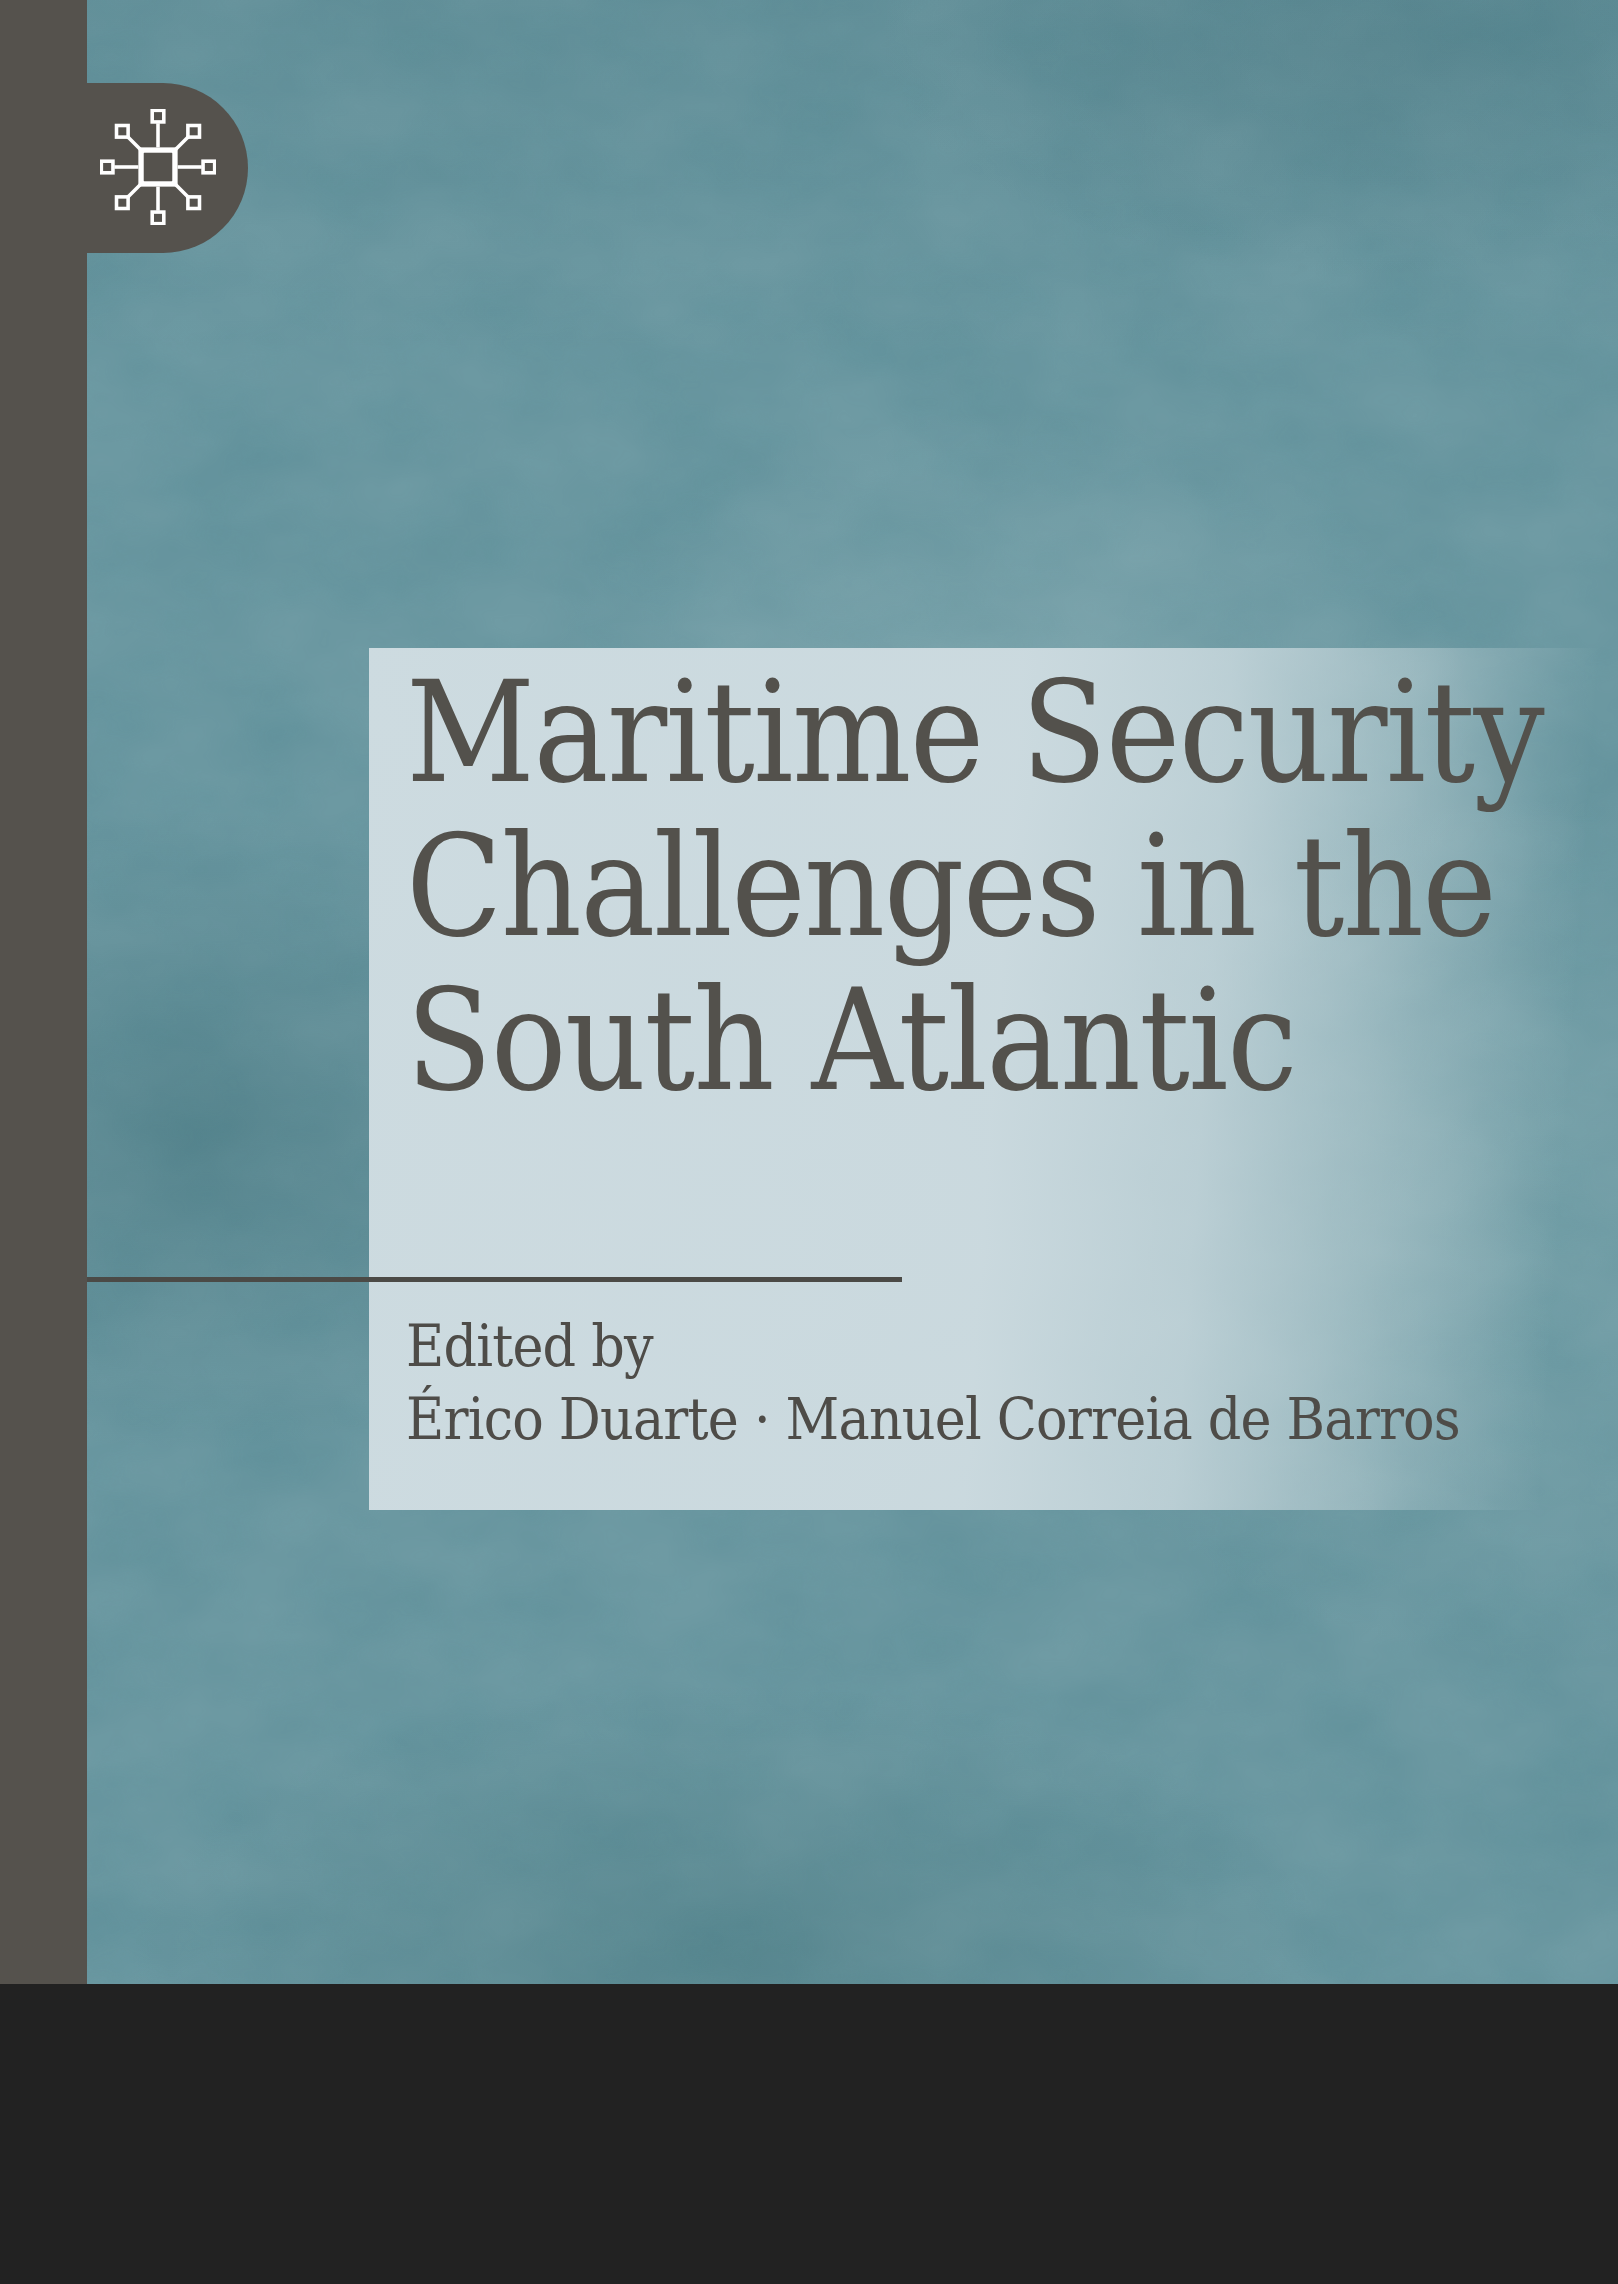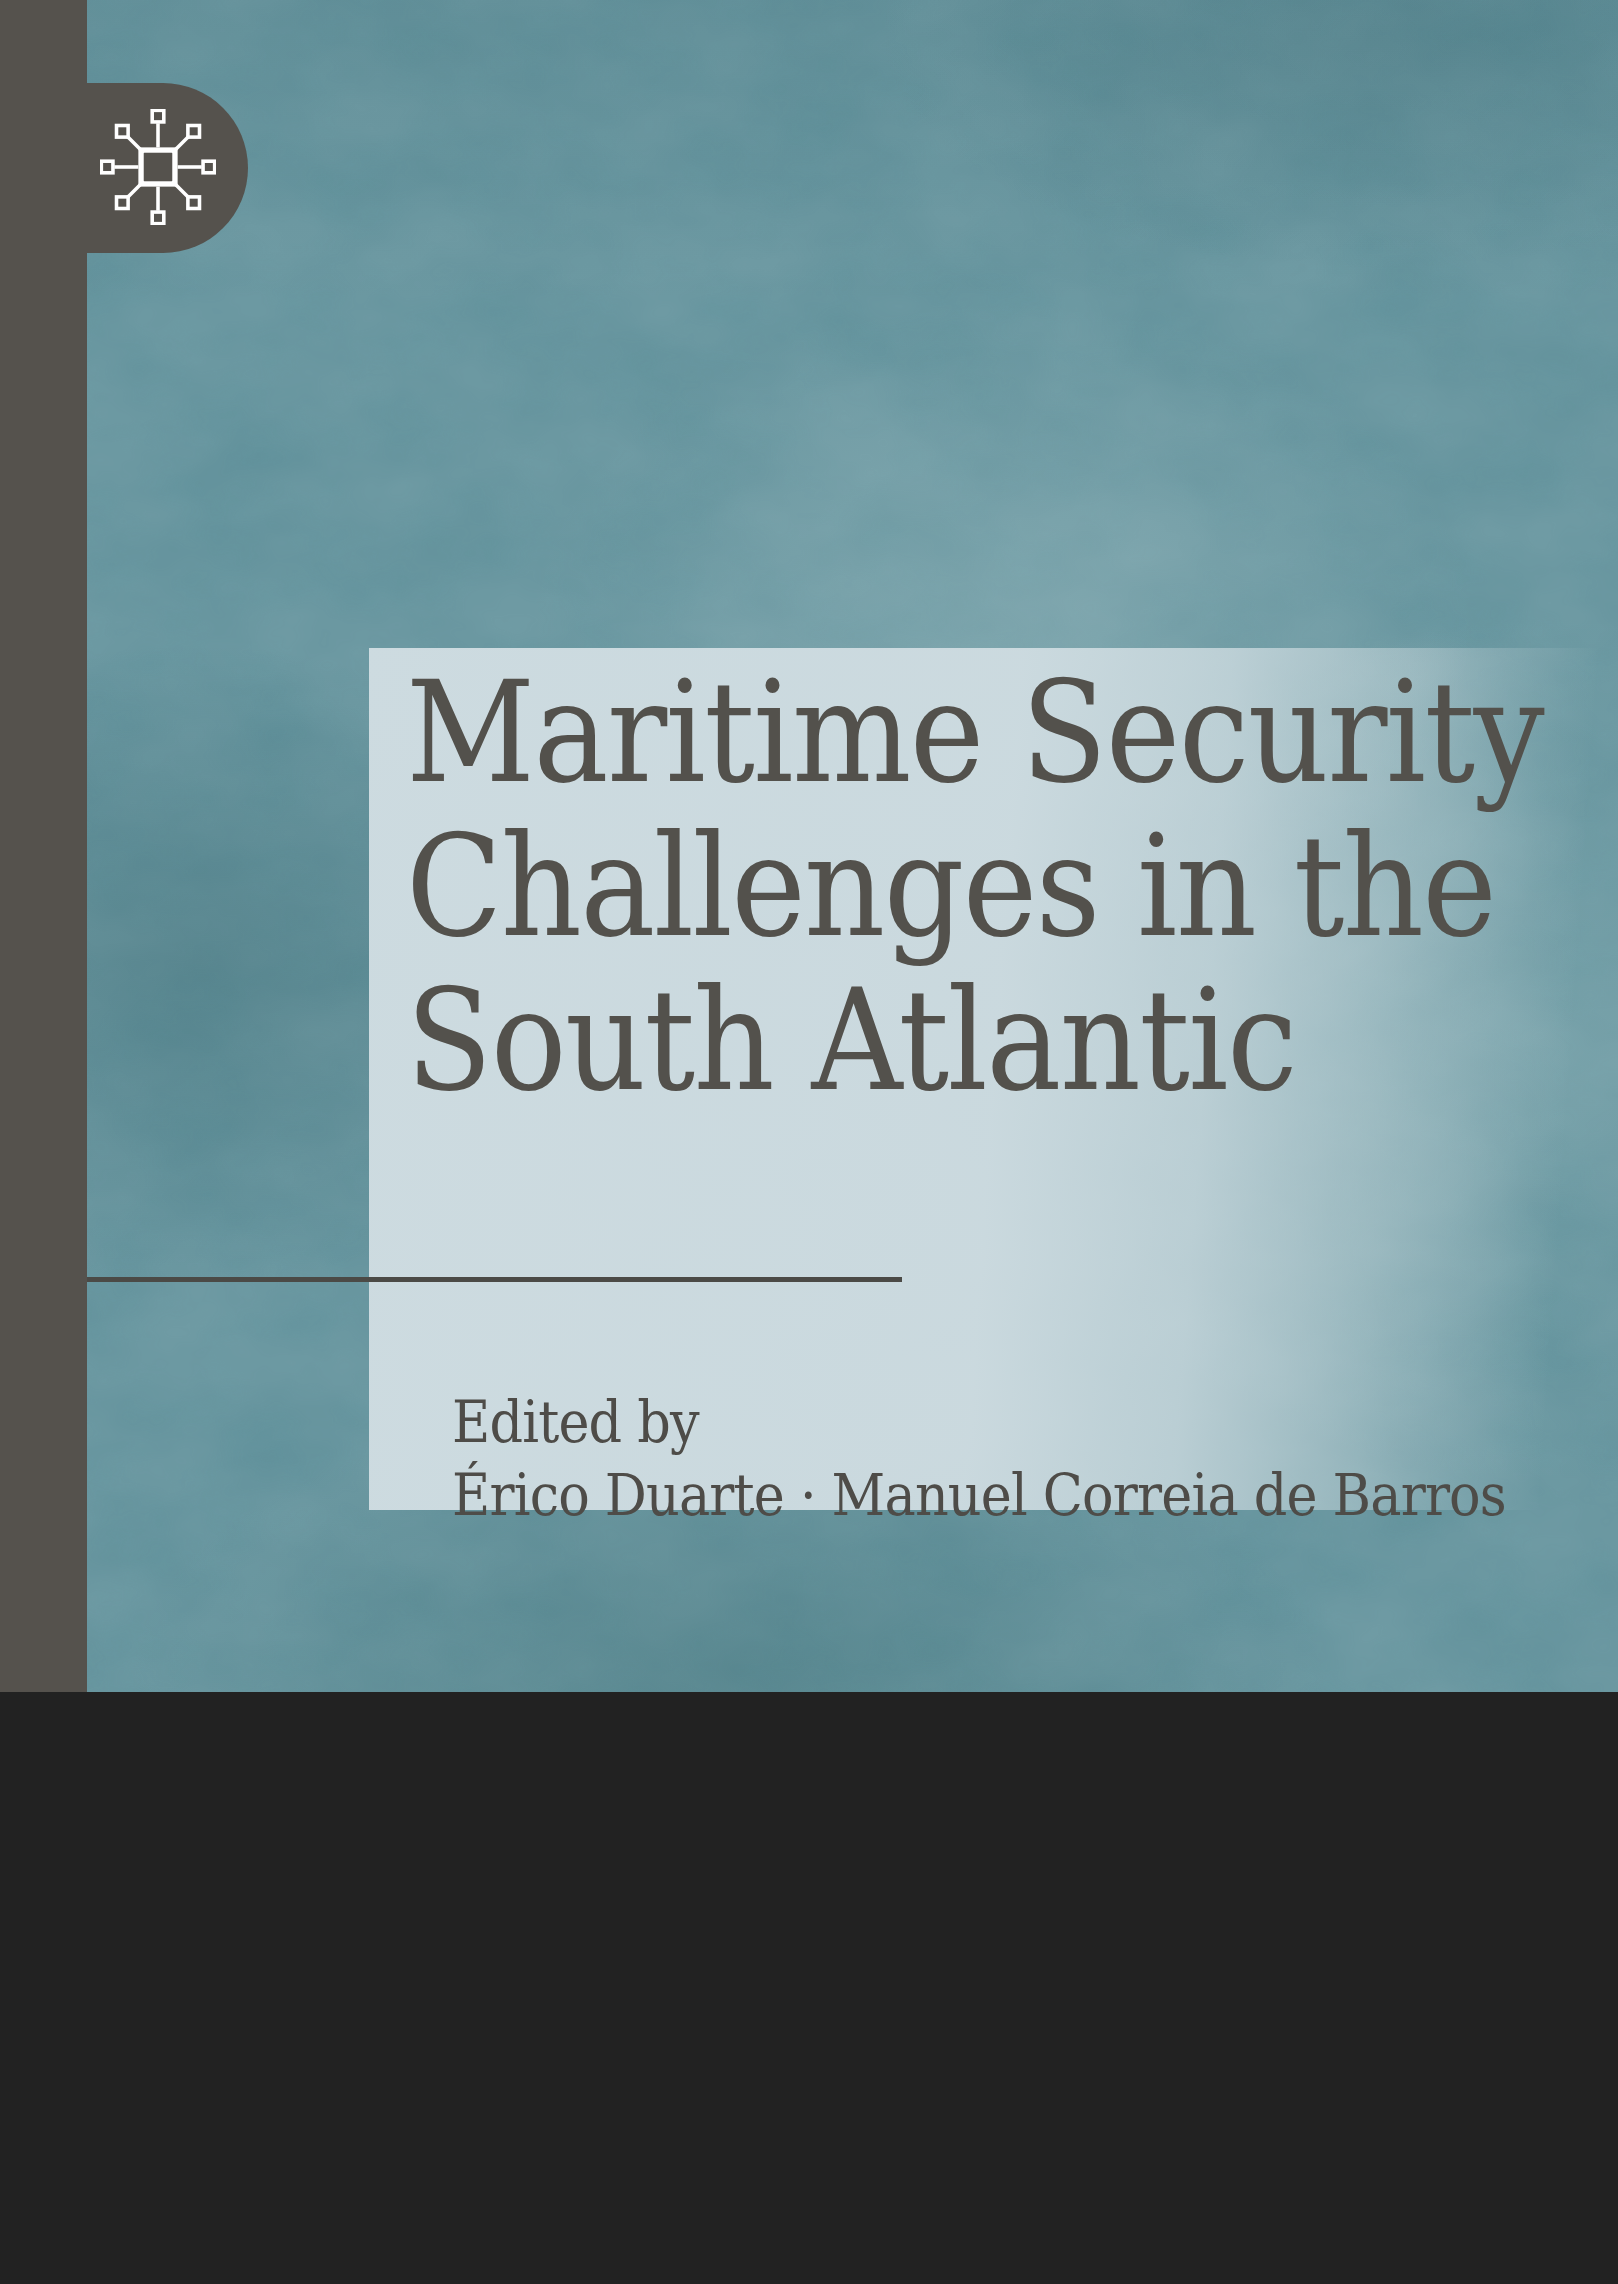--- a/index.html
+++ b/index.html
@@ -1,18 +1,18 @@
 <!DOCTYPE html>
 <html style="font-size:14.3px"><head>
 <meta charset="utf-8">
 <style>
   html,body{margin:0;padding:0;background:#222;}
   .cover{
     position:relative;
-    width:1618px;height:1692px;
+    width:1618px;height:1984px;
     overflow:hidden;
     background:#60909a;
     font-family:"DejaVu Serif", serif;
   }
   .texture{position:absolute;inset:0;display:block;}
   .shading{
     position:absolute;inset:0;
     background:
       radial-gradient(ellipse 681px 466px at 62% 37%, rgba(214,229,230,0.20), rgba(214,229,230,0) 70%),
       radial-gradient(ellipse 806px 627px at 96% 62%, rgba(173,203,206,0.18), rgba(173,203,206,0) 70%),
@@ -37,23 +37,23 @@
     color:#53514c;
     font-size:140px;line-height:154px;
     letter-spacing:-1.8px;
   }
   .title-line{display:block;transform:scaleX(0.9);transform-origin:left center;white-space:nowrap;}
   .rule{
     position:absolute;left:86px;top:1277px;width:816px;height:4.5px;
     background:#4b4a46;
   }
   .editedblock{
-    position:absolute;left:406px;top:1386px;width:1119px;
+    position:absolute;left:406px;top:1310px;width:1119px;
     color:#4e4c48;
-    font-size:57px;line-height:73px;letter-spacing:-0.9px;margin-left:46px;
+    font-size:57px;line-height:73px;letter-spacing:-0.9px;
   }
   .edited-line{display:block;transform:scaleX(0.92);transform-origin:left center;white-space:nowrap;}
   
   .spine{position:absolute;left:0;top:0;width:87px;height:2285px;background:#55524d;}
   .spine-tab{
     position:absolute;left:0;top:83px;width:248px;height:170px;
     background:#55524d;border-radius:0 85px 85px 0;
   }
   .mark{position:absolute;left:100px;top:109px;width:116px;height:116px;}
   

